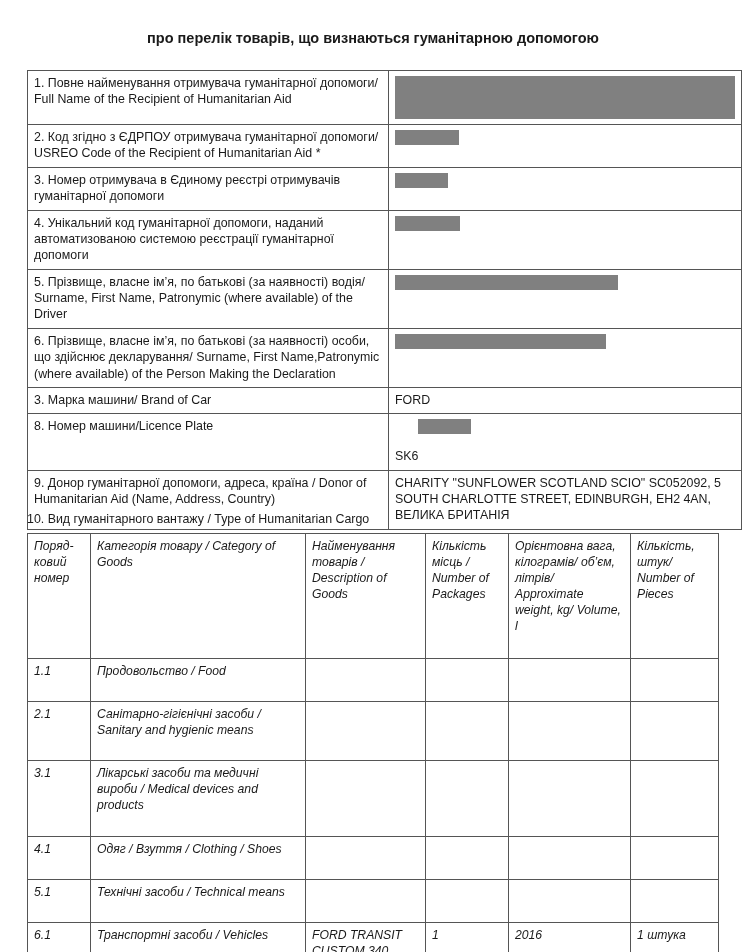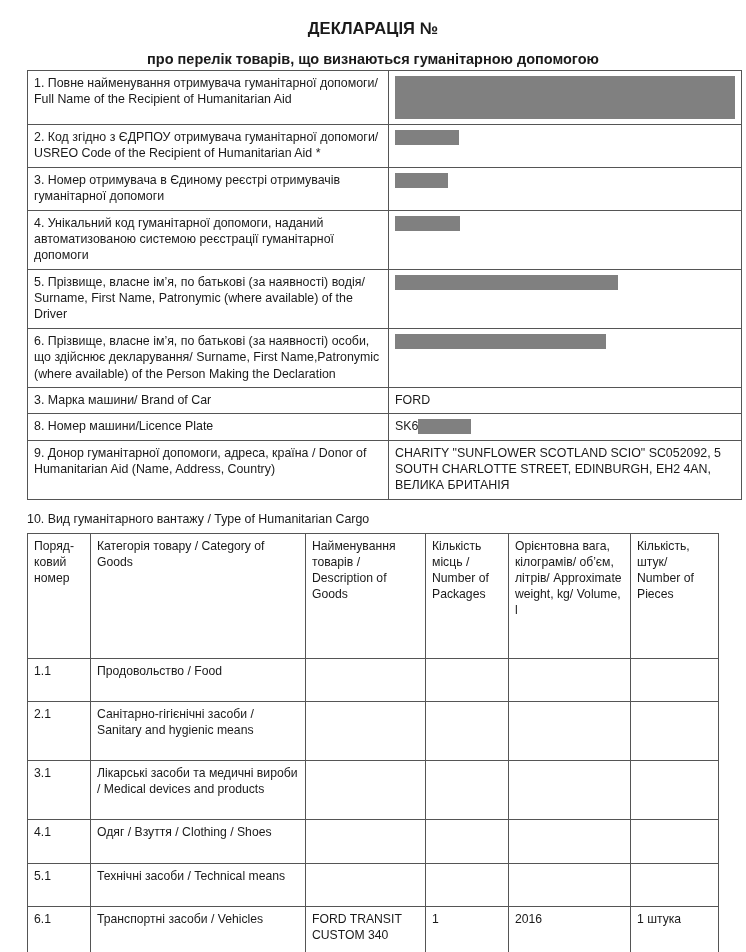--- a/index.html
+++ b/index.html
@@ -81,20 +81,21 @@
   }
   .redaction.tall {
     height: 43px;
   }
   .value-inline {
     display: flex;
     align-items: flex-start;
   }
   .value-inline .txt {
     white-space: pre;
+    margin-top: 30px;
   }
   .value-inline .redaction {
     margin-left: 0;
     height: 15px;
   }
 
   
   .section-caption {
     position: absolute;
     left: 27px;
@@ -109,20 +110,21 @@
     left: 27px;
     top: 533px;
     width: 691px;
   }
   table.cargo {
     width: 691px;
     font-size: 12.2px;
   }
   table.cargo td {
     padding: 4px 5px 22px 6px;
+    font-style: italic;
   }
   table.cargo col.c-num   { width: 63px; }
   table.cargo col.c-cat   { width: 215px; }
   table.cargo col.c-desc  { width: 120px; }
   table.cargo col.c-pack  { width: 83px; }
   table.cargo col.c-wt    { width: 122px; }
   table.cargo col.c-pcs   { width: 88px; }
 
   table.cargo tr.head td {
     height: 98px;
@@ -131,21 +133,20 @@
   table.cargo td.row-cell {
     vertical-align: top;
   }
 </style>
 </head>
 <body>
 
 <div class="page">
 
   <div class="title-block">
-    <div class="doc-title">ДЕКЛАРАЦІЯ №</div>
     <div class="doc-subtitle">про перелік товарів, що визнаються гуманітарною допомогою</div>
   </div>
 
   <div class="upper-wrap">
     <table class="doc-table upper">
       <tbody>
         <tr>
           <td class="label">
               <span class="cell-text">1. Повне найменування отримувача гуманітарної допомоги/ Full Name of the Recipient of Humanitarian Aid</span>
             </td>

